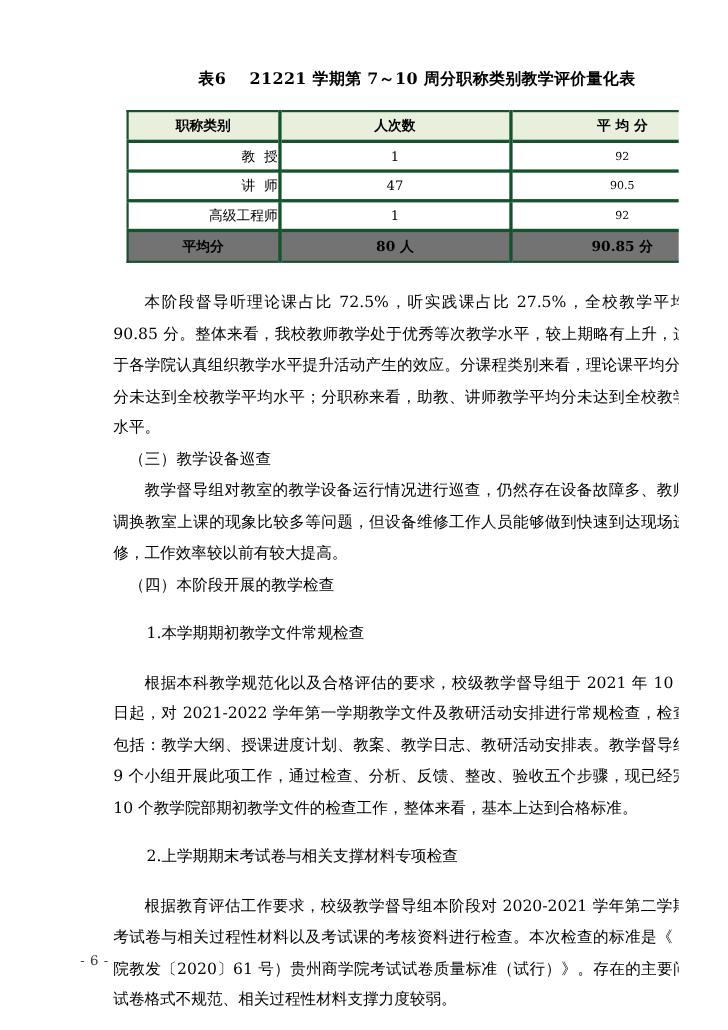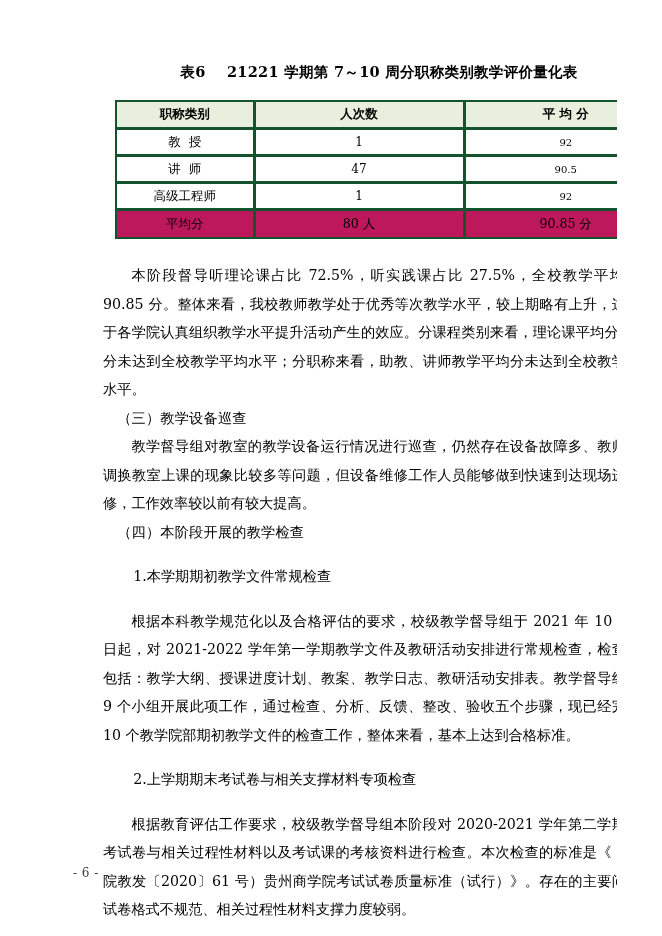--- a/index.html
+++ b/index.html
@@ -67,30 +67,31 @@
     white-space: pre;
   }
   table.data thead th {
     background: #E9EFDD;
     font-weight: bold;
     font-size: 12.5px;
     height: 25px;
   }
   table.data tbody td.lbl {
     font-size: 12.5px;
+    text-align: right;
   }
   table.data tbody td.num {
     font-size: 12px;
   }
   table.data tbody td.score {
     font-size: 10px;
   }
   table.data tr.total td {
-    background: #be185d;
-    font-weight: normal;
+    background: #737373;
+    font-weight: bold;
     font-size: 12.5px;
     height: 26px;
   }
   
   table.data thead th { border-top-width: 2px; border-bottom-width: 2px; }
   table.data tr.total td { border-top-width: 2px; border-bottom-width: 2px; }
   table.data td:first-child, table.data th:first-child { border-left-width: 2px; }
   table.data td:last-child, table.data th:last-child { border-right-width: 2px; }
 
   

